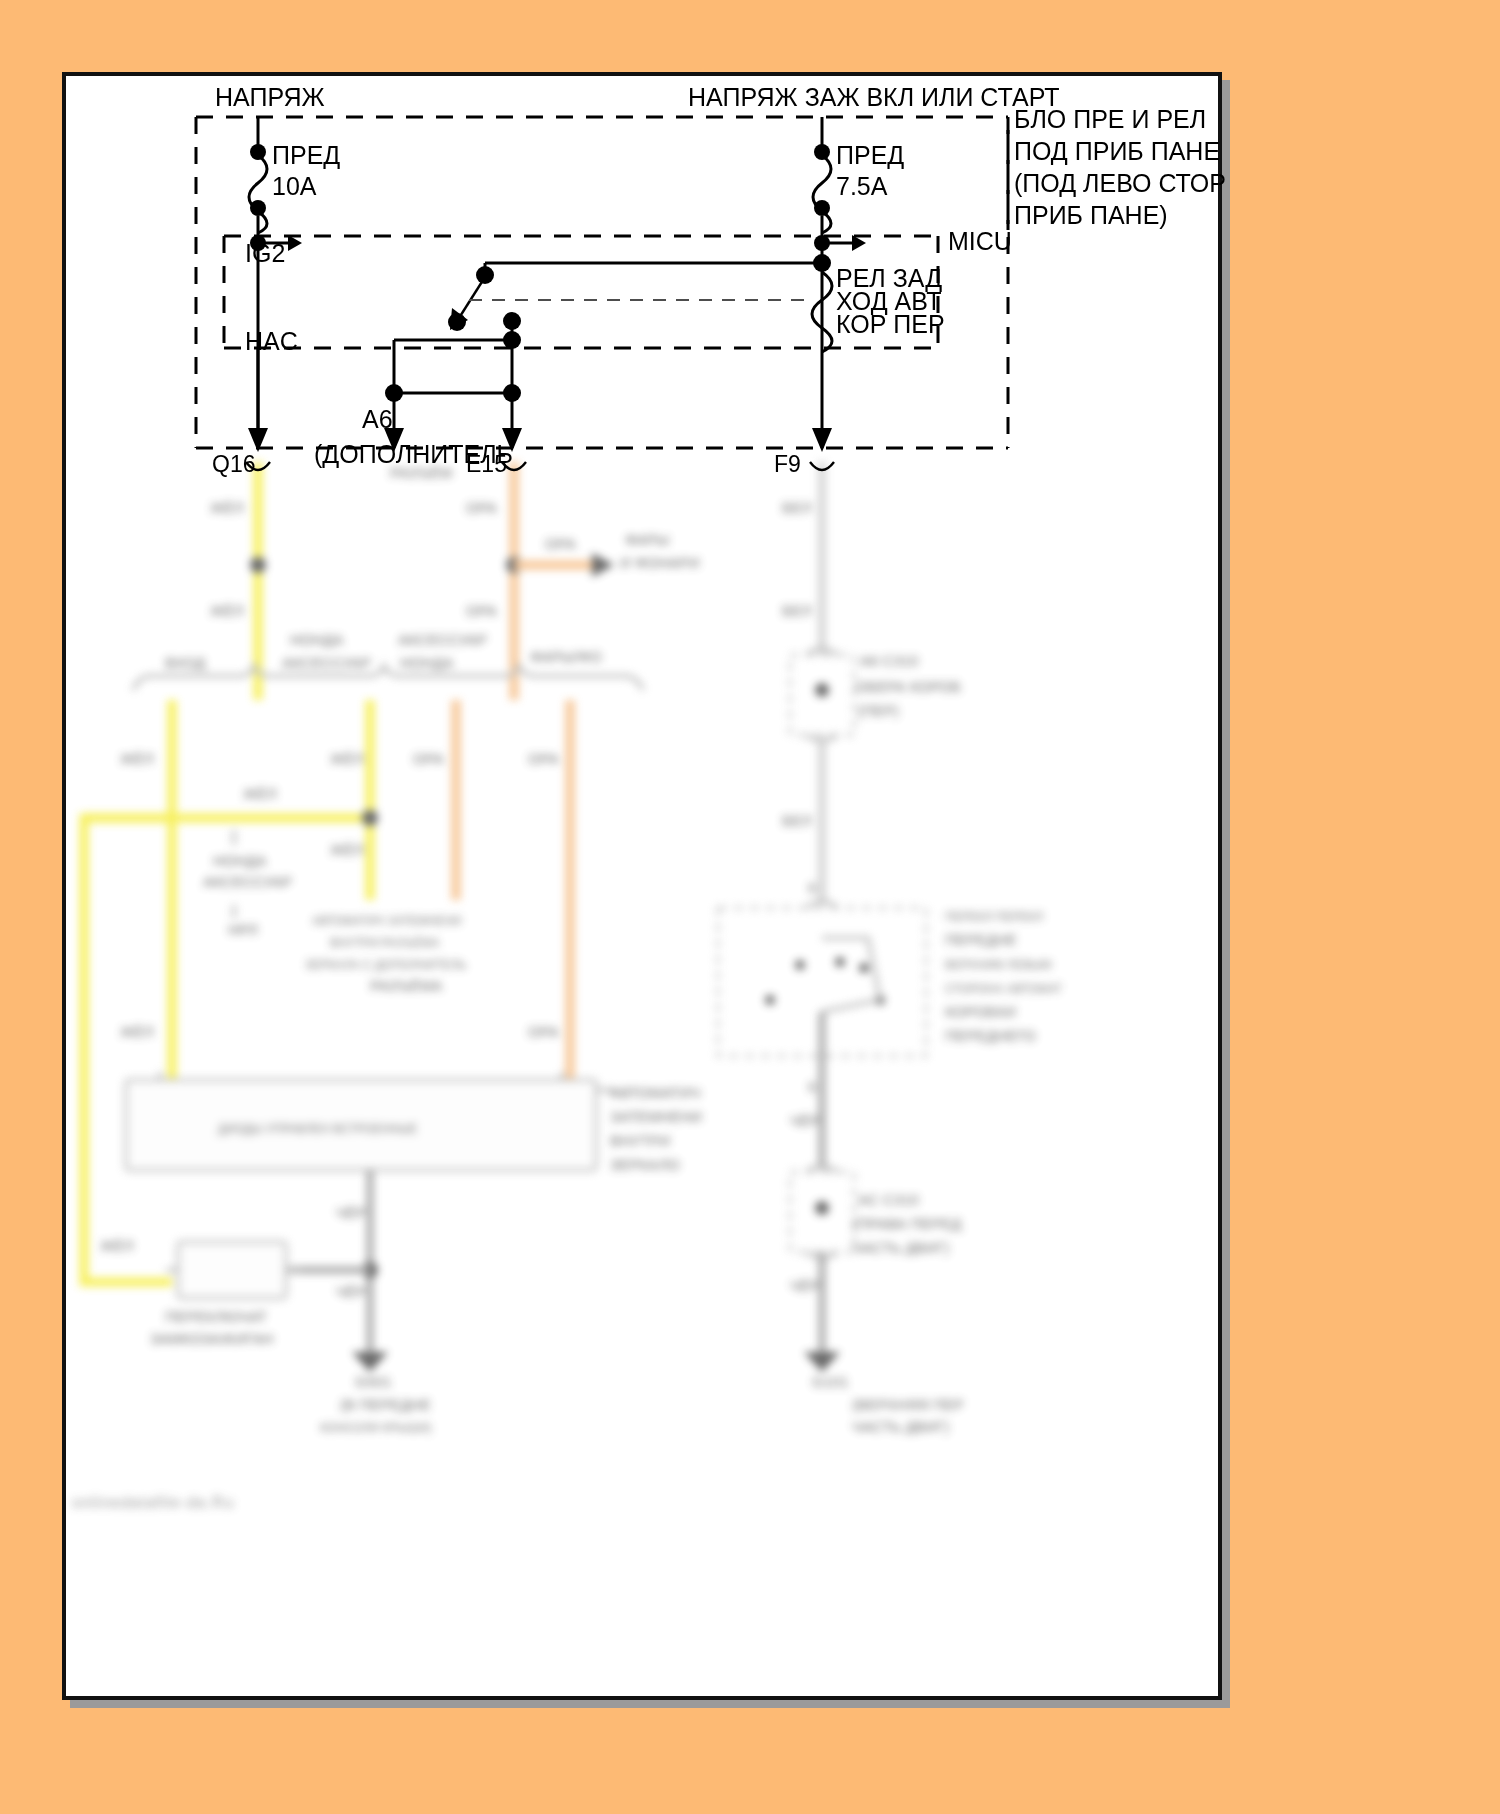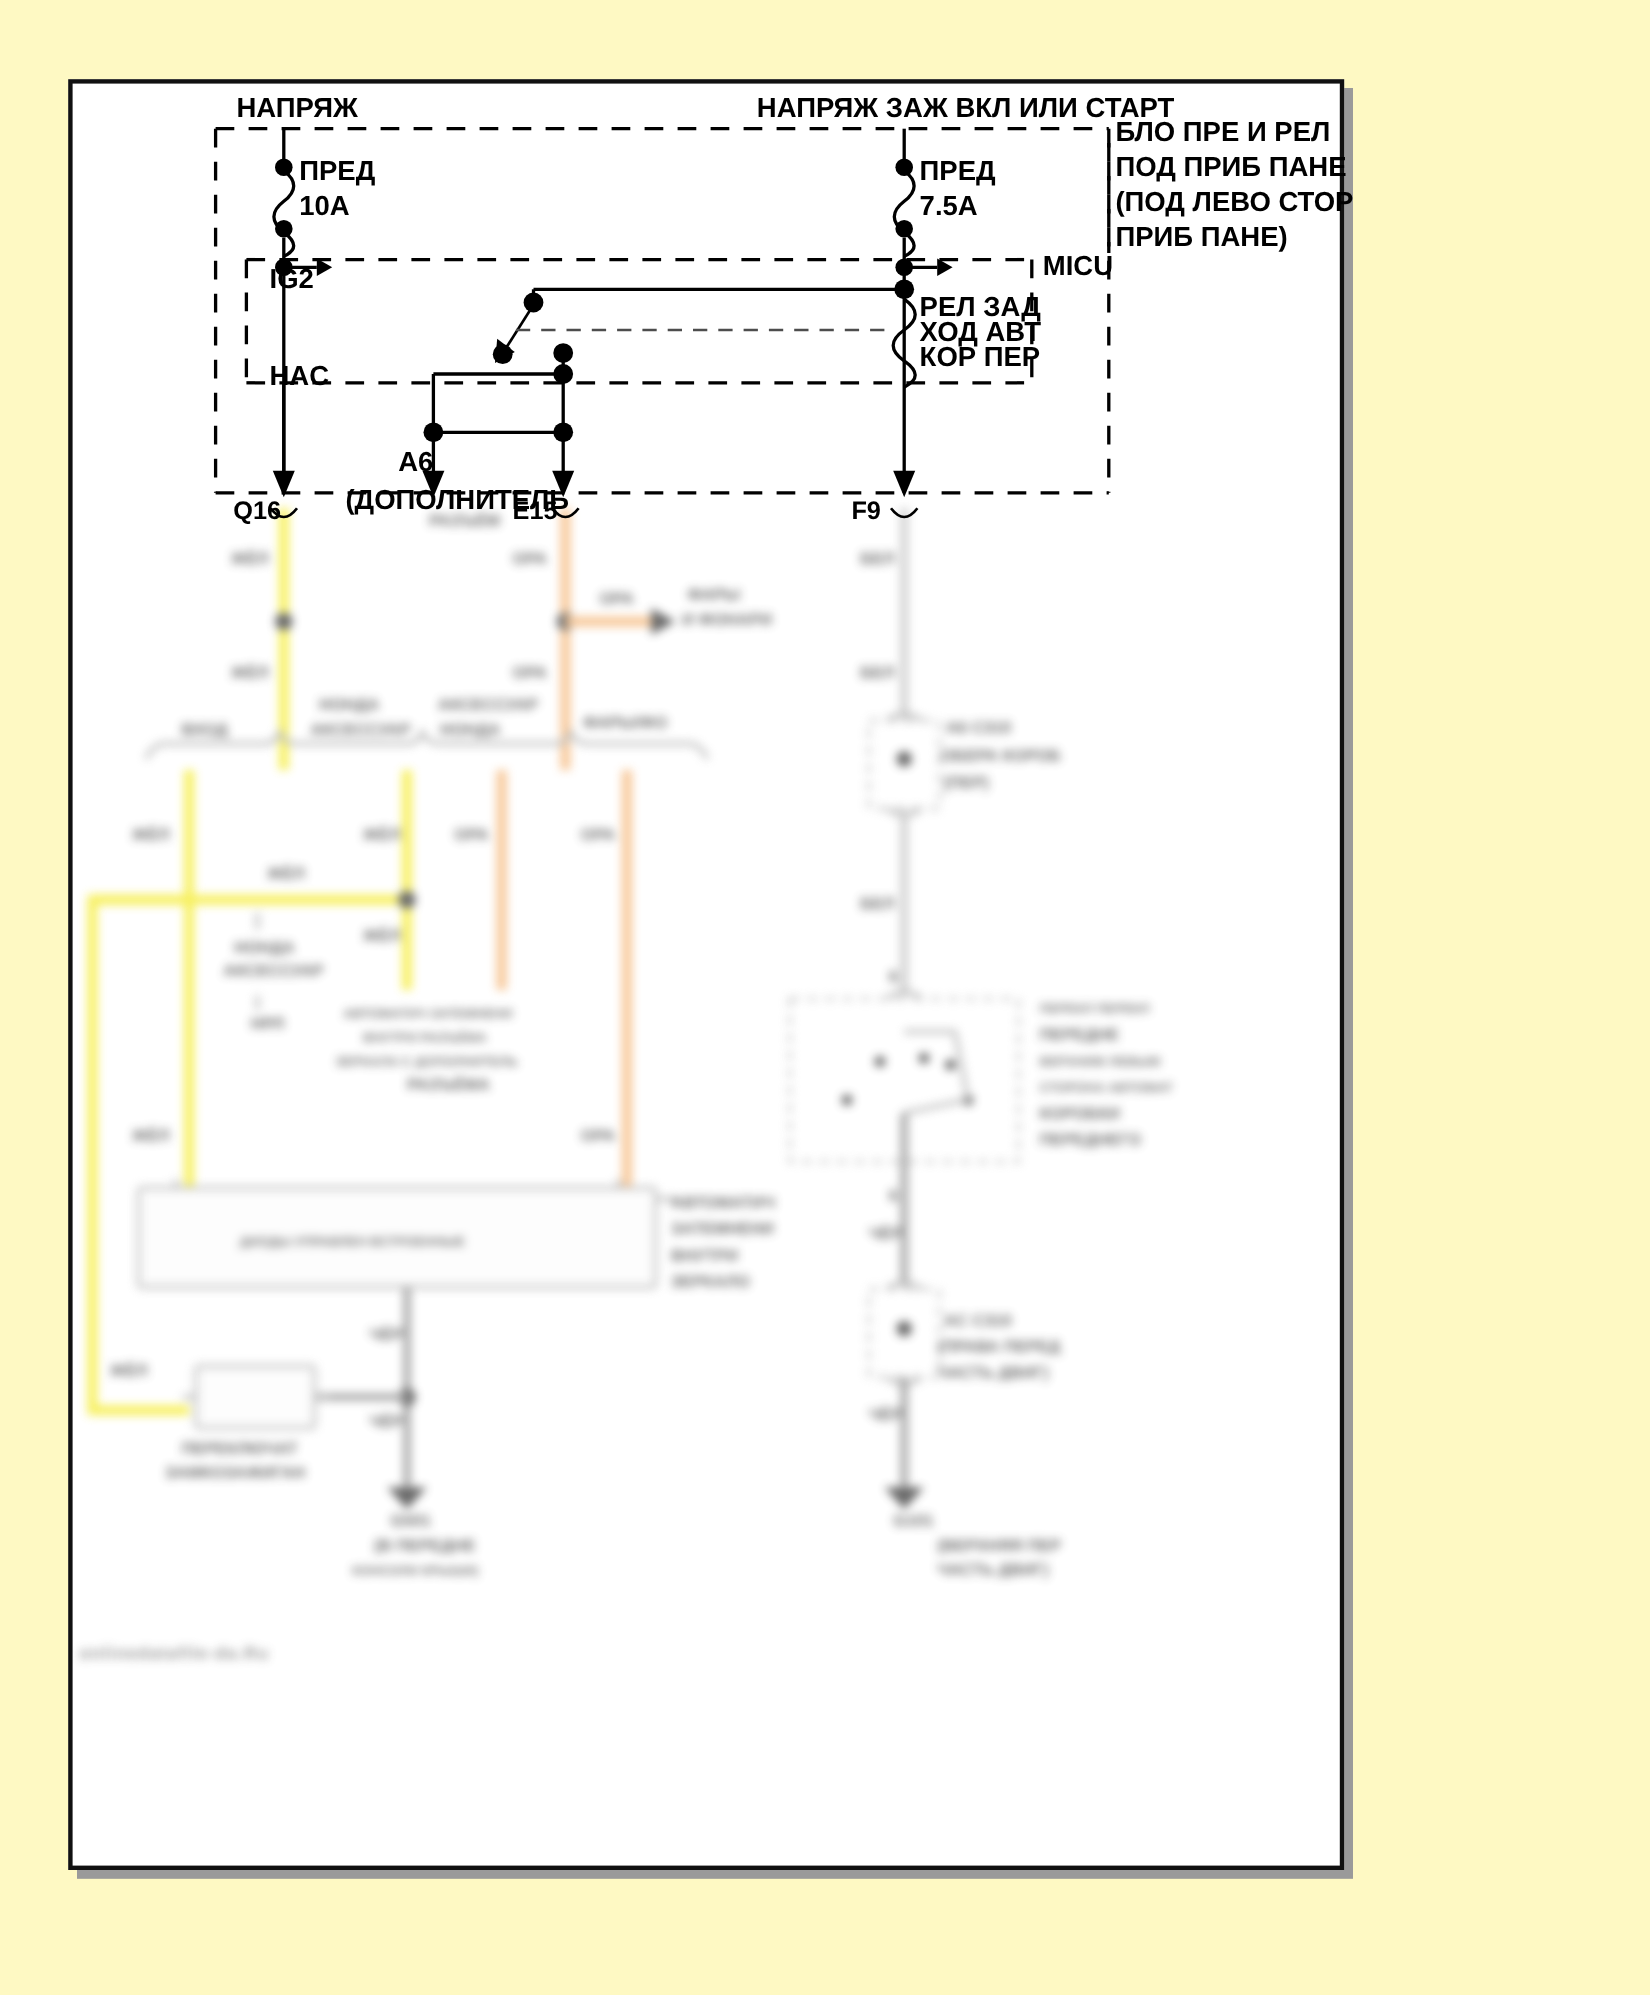--- a/index.html
+++ b/index.html
@@ -5,23 +5,22 @@
   html, body {
     margin: 0;
     padding: 0;
     background: #ffffff;
     font-family: "Liberation Sans", sans-serif;
   }
   #page {
     position: relative;
     width: 1500px;
     height: 1814px;
-    background: #fef9c3;
+    background: #fdba74;
     overflow: hidden;
-    font-weight: bold;
   }
   
   #frame {
     position: absolute;
     left: 62px;
     top: 72px;
     width: 1160px;
     height: 1628px;
     box-sizing: border-box;
     border: 4px solid #111111;

